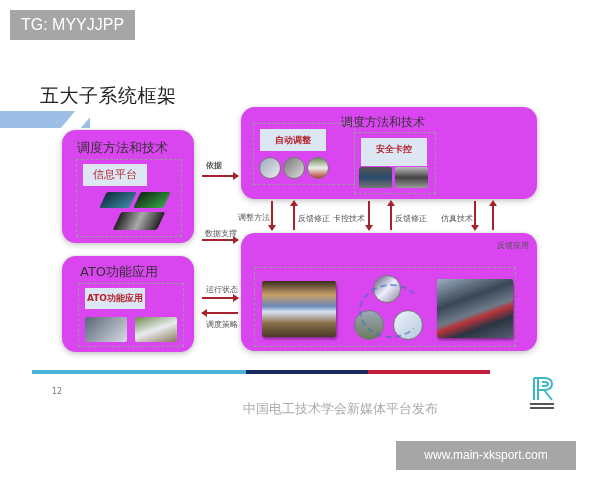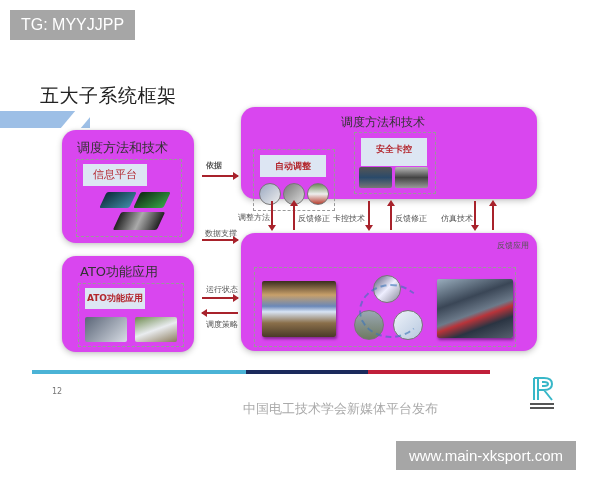--- a/index.html
+++ b/index.html
@@ -21,21 +21,21 @@
   .arrow-v { width:2px; background:#a8222b; }
   .arrow-v.down::after { content:""; position:absolute; bottom:-2px; left:-3px; border-top:6px solid #a8222b; border-left:4px solid transparent; border-right:4px solid transparent; }
   .arrow-v.up::before { content:""; position:absolute; top:-2px; left:-3px; border-bottom:6px solid #a8222b; border-left:4px solid transparent; border-right:4px solid transparent; }
   .arr-label { font-size:8px; color:#555; white-space:nowrap; }
   .img { border-radius:2px; }
   .circle { border-radius:50%; border:1.5px solid #777; }
   .footer-line { top:370px; height:4px; }
   .page-num { left:52px; top:387px; font-size:8px; color:#777; }
   .footer-text { left:243px; top:400px; font-size:13px; color:#aaa; }
   .badge-url { left:396px; top:441px; width:180px; height:29px; background:#a6a6a6; color:#fff;
-               font-size:15px; line-height:29px; text-align:center; font-family:"Liberation Sans", sans-serif; }
+               font-size:12px; line-height:29px; text-align:center; font-family:"Liberation Sans", sans-serif; }
 </style>
 </head>
 <body>
 
 <div class="abs badge-tg">TG: MYYJJPP</div>
 
 <div class="abs slide-title">五大子系统框架</div>
 <div class="abs title-bar"></div>
 <div class="abs title-bar2"></div>
 
@@ -53,21 +53,21 @@
   <div class="abs panel-title" style="left:18px;top:7px;">ATO功能应用</div>
   <div class="abs dashed" style="left:16px;top:27px;width:104px;height:62px;">
     <div class="abs sub-label" style="left:6px;top:4px;width:60px;height:21px;line-height:21px;font-size:9px;">ATO功能应用</div>
     <div class="abs img" style="left:6px;top:33px;width:42px;height:25px;background:linear-gradient(135deg,#5a6577,#d8dde5);"></div>
     <div class="abs img" style="left:56px;top:33px;width:42px;height:25px;background:linear-gradient(160deg,#6d8a4e,#e9ecef,#8a7a5a);"></div>
   </div>
 </div>
 
 <div class="abs panel" style="left:241px;top:107px;width:296px;height:92px;">
   <div class="abs panel-title" style="left:100px;top:7px;font-size:12px;">调度方法和技术</div>
-  <div class="abs dashed" style="left:12px;top:42px;width:80px;height:60px;">
+  <div class="abs dashed" style="left:12px;top:16px;width:80px;height:60px;padding-left:20px;">
     <div class="abs sub-label" style="left:6px;top:5px;width:66px;height:22px;line-height:22px;font-size:9px;">自动调整</div>
     <div class="abs circle" style="left:5px;top:33px;width:20px;height:20px;background:linear-gradient(135deg,#9aa8c0,#eee);"></div>
     <div class="abs circle" style="left:29px;top:33px;width:20px;height:20px;background:linear-gradient(135deg,#777,#ddd);"></div>
     <div class="abs circle" style="left:53px;top:33px;width:20px;height:20px;background:linear-gradient(180deg,#6e8b5a,#eee,#b84030);"></div>
   </div>
   <div class="abs dashed" style="left:113px;top:25px;width:80px;height:60px;">
     <div class="abs sub-label" style="left:6px;top:5px;width:66px;height:28px;line-height:22px;font-size:9px;">安全卡控</div>
     <div class="abs img" style="left:4px;top:34px;width:33px;height:21px;background:linear-gradient(180deg,#555,#2a4a6a,#777);"></div>
     <div class="abs img" style="left:40px;top:34px;width:33px;height:21px;background:linear-gradient(180deg,#bbb,#444,#999);"></div>
   </div>

